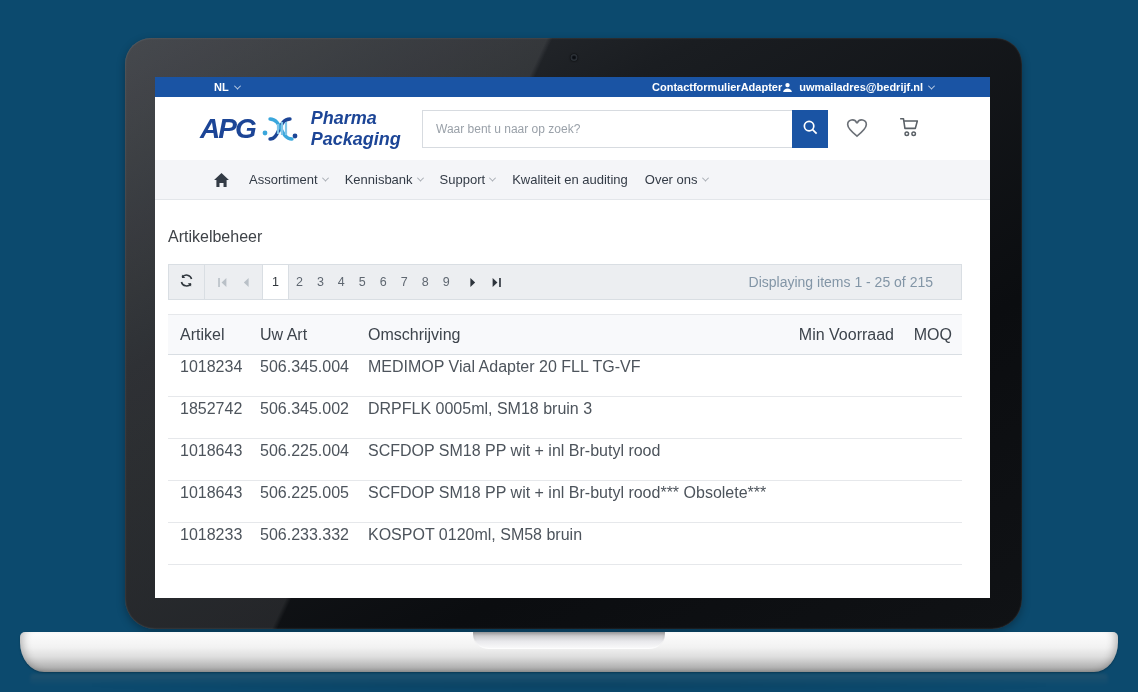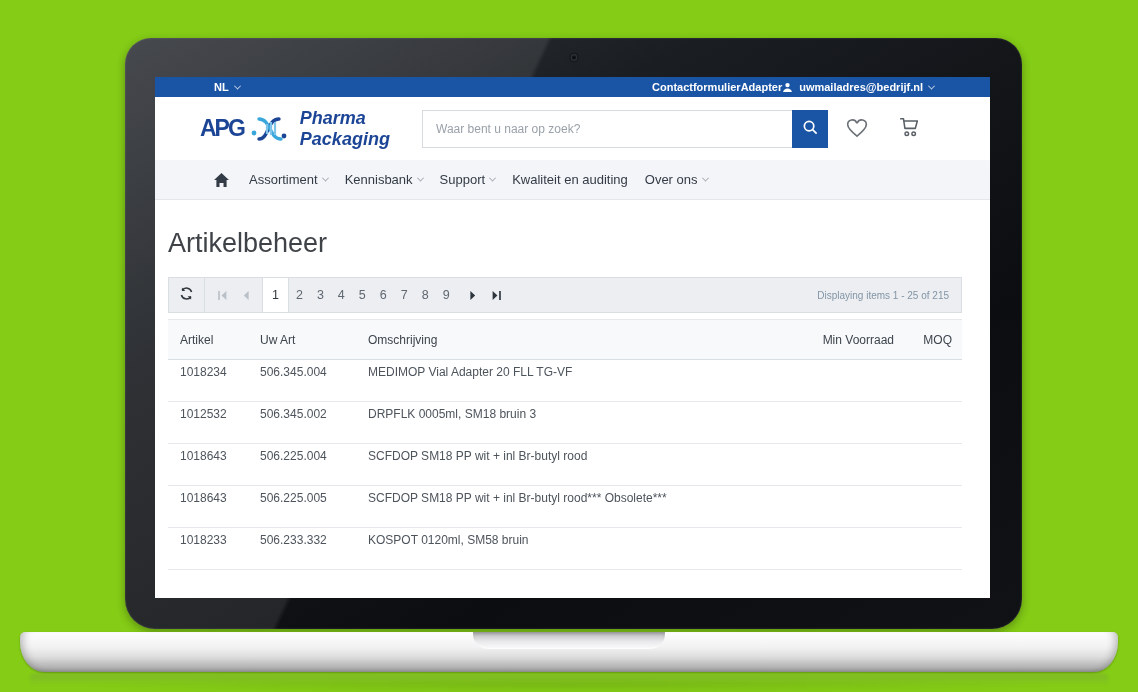--- a/index.html
+++ b/index.html
@@ -1,18 +1,18 @@
 <!DOCTYPE html>
 <html style="--brand-blue: #1a54a4; --logo-blue: #1c4596; --logo-light-blue: #3aa7dc; --nav-bg: #f4f5f8; --pager-bg: #eceef1; --border: #d9dee3; --row-border: #e6e8eb; --muted-text: #8295a6; --disabled-icon: #b9c0c7;"><head>
 <meta charset="utf-8">
 <style>
   * { margin:0; padding:0; box-sizing:border-box; }
   html,body { width:1138px; height:692px; overflow:hidden; background:#ffffff;
               font-family:"Liberation Sans", sans-serif; }
-  .stage { position:relative; width:1138px; height:692px; background:#84cc16; }
+  .stage { position:relative; width:1138px; height:692px; background:#0c4a6e; }
 
   
   .laptop-shell {
     position:absolute; left:125px; top:38px; width:897px; height:591px;
     background:linear-gradient(150deg,#34373c 0%,#1a1d21 30%,#0b0d10 70%,#101215 100%);
     border-radius:26px 26px 30px 30px;
     box-shadow:0 3px 8px rgba(0,0,0,.30), inset 0 0 2px rgba(255,255,255,.22);
   }
   .shell-gloss {
     position:absolute; inset:0; border-radius:inherit; pointer-events:none;
@@ -67,21 +67,21 @@
   .chev { display:inline-block; width:5px; height:5px;
     border-right:1.4px solid currentColor; border-bottom:1.4px solid currentColor;
     transform:rotate(45deg) translate(-1px,-1px); margin-left:6px; opacity:.75; }
   .person-ic { display:flex; margin-right:6px; }
 
   .site-header {
     height:63px; background:#fff; display:flex; align-items:center;
     padding:0 68px 0 45px;
   }
   .logo { display:flex; align-items:center; width:212px; cursor:pointer; }
-  .logo-apg { font-size:23px; font-weight:bold; 
+  .logo-apg { font-size:28px; font-weight:bold; font-style:italic;
     color:var(--logo-blue); letter-spacing:-2px; line-height:1; }
   .logo-dna { margin:0 4px 0 6px; display:flex; }
   .logo-tag { font-size:18px; font-weight:bold; font-style:italic;
     color:var(--logo-blue); line-height:1.15; }
   .search-wrap { display:flex; margin-left:10px; }
   .search-input {
     width:370px; height:38px; border:1px solid #d7dbe0; border-right:none;
     font-size:12px; color:#444; padding:0 13px; outline:none;
     font-family:"Liberation Sans", sans-serif;
   }
@@ -94,39 +94,39 @@
   .main-nav {
     height:40px; background:var(--nav-bg); border-bottom:1px solid #e3e6ea;
     display:flex; align-items:center; gap:17px; padding:0 58px;
     font-size:13px; color:#333b46;
   }
   .nav-item { display:flex; align-items:center; cursor:pointer; white-space:nowrap;justify-content:flex-end; }
   .nav-item .chev { color:#8a9199; margin-left:5px; }
   .nav-home { display:flex; cursor:pointer; margin-right:2px; }
 
   .content { padding:28px 0 0 13px; background:#fff; }
-  .page-title { font-size:27px; color:#3f4348; font-weight:400; margin-bottom:18px; }
+  .page-title { font-size:16px; color:#3f4348; font-weight:400; margin-bottom:18px; }
   .container { width:794px; }
 
   .pager {
     height:36px; background:var(--pager-bg); border:1px solid var(--border);
     display:flex; align-items:stretch; font-size:12.5px;
   }
   .pager-refresh { width:36px; border-right:1px solid var(--border);
     display:flex; align-items:center; justify-content:center; cursor:pointer; background:transparent; }
   .pg-group { display:flex; align-items:center; gap:13px; padding:0 12px; }
   .pg-btn { display:flex; align-items:center; cursor:pointer; }
   .pager-pages { display:flex; align-items:stretch; }
   .page-num { display:flex; align-items:center; padding:0 7px; color:#5f6771; cursor:pointer; }
   .page-num.active { background:#fff; border-left:1px solid var(--border);
     border-right:1px solid var(--border); color:#31373d; padding:0 9px; }
   .pager .spacer { flex:1; }
-  .pager-status { align-self:center; color:var(--muted-text); font-size:10px; margin-right:12px; }
-
-  table.grid { width:100%; border-collapse:collapse; font-size:12px; margin-top:6px; }
+  .pager-status { align-self:center; color:var(--muted-text); font-size:14px; margin-right:28px; }
+
+  table.grid { width:100%; border-collapse:collapse; font-size:16px; margin-top:14px; }
   table.grid thead th {
     background:#f8f9fb; font-weight:400; color:#3d444c; text-align:left;
     height:40px; padding:0 0 0 12px; border-top:1px solid var(--row-border);
     border-bottom:1px solid var(--border); cursor:pointer;
   }
   table.grid tbody td {
     height:42px; border-bottom:1px solid var(--row-border);
     color:#4d545c; padding:0 0 17px 12px; background:#fff;
   }
   table.grid th:nth-child(1), table.grid td:nth-child(1) { width:80px; }
@@ -314,21 +314,21 @@
               </thead>
             <tbody>
                 <tr>
                   <td>1018234</td>
                   <td>506.345.004</td>
                   <td>MEDIMOP Vial Adapter 20 FLL TG-VF</td>
                   <td></td>
                   <td></td>
                 </tr>
                 <tr>
-                  <td>1012532</td>
+                  <td>1852742</td>
                   <td>506.345.002</td>
                   <td>DRPFLK 0005ml, SM18 bruin 3</td>
                   <td></td>
                   <td></td>
                 </tr>
                 <tr>
                   <td>1018643</td>
                   <td>506.225.004</td>
                   <td>SCFDOP SM18 PP wit + inl Br-butyl rood</td>
                   <td></td>

